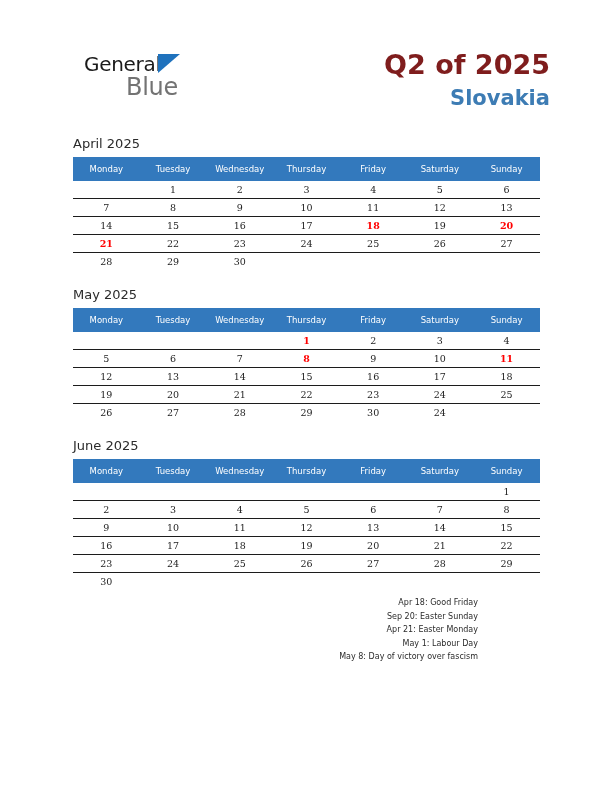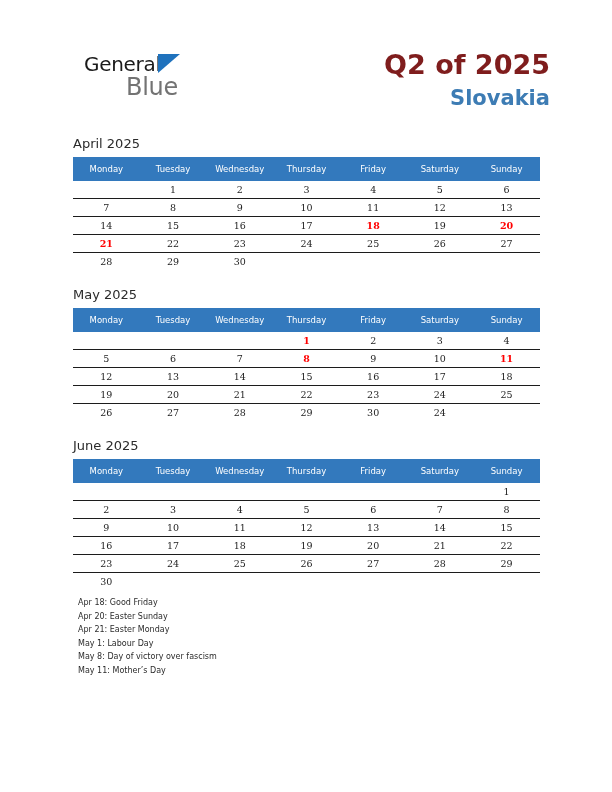--- a/index.html
+++ b/index.html
@@ -139,20 +139,21 @@
     top: 596px;
     width: 400px;
   }
   .holiday-item {
     font-size: 8px;
     color: #2b2b2b;
     font-family: "DejaVu Sans", sans-serif;
     line-height: 13.6px;
     height: 13.6px;
     white-space: nowrap;
+    text-align: right;
   }
 </style>
 </head>
 <body>
 
 <div class="header">
 
   <div class="logo">
     <span class="logo-general">General</span>
     <span class="logo-triangle"></span>
@@ -362,18 +363,17 @@
           <td class="empty">&nbsp;</td>
           <td class="empty">&nbsp;</td>
           <td class="empty">&nbsp;</td>
         </tr>
       </tbody>
     </table>
 </div>
 
 <div class="holiday-list">
     <div class="holiday-item">Apr 18: Good Friday</div>
-    <div class="holiday-item">Apr 20: Easter Sunday</div>
+    <div class="holiday-item">Sep 20: Easter Sunday</div>
     <div class="holiday-item">Apr 21: Easter Monday</div>
     <div class="holiday-item">May 1: Labour Day</div>
     <div class="holiday-item">May 8: Day of victory over fascism</div>
-    <div class="holiday-item">May 11: Mother’s Day</div>
   </div>
 
 </body></html>

